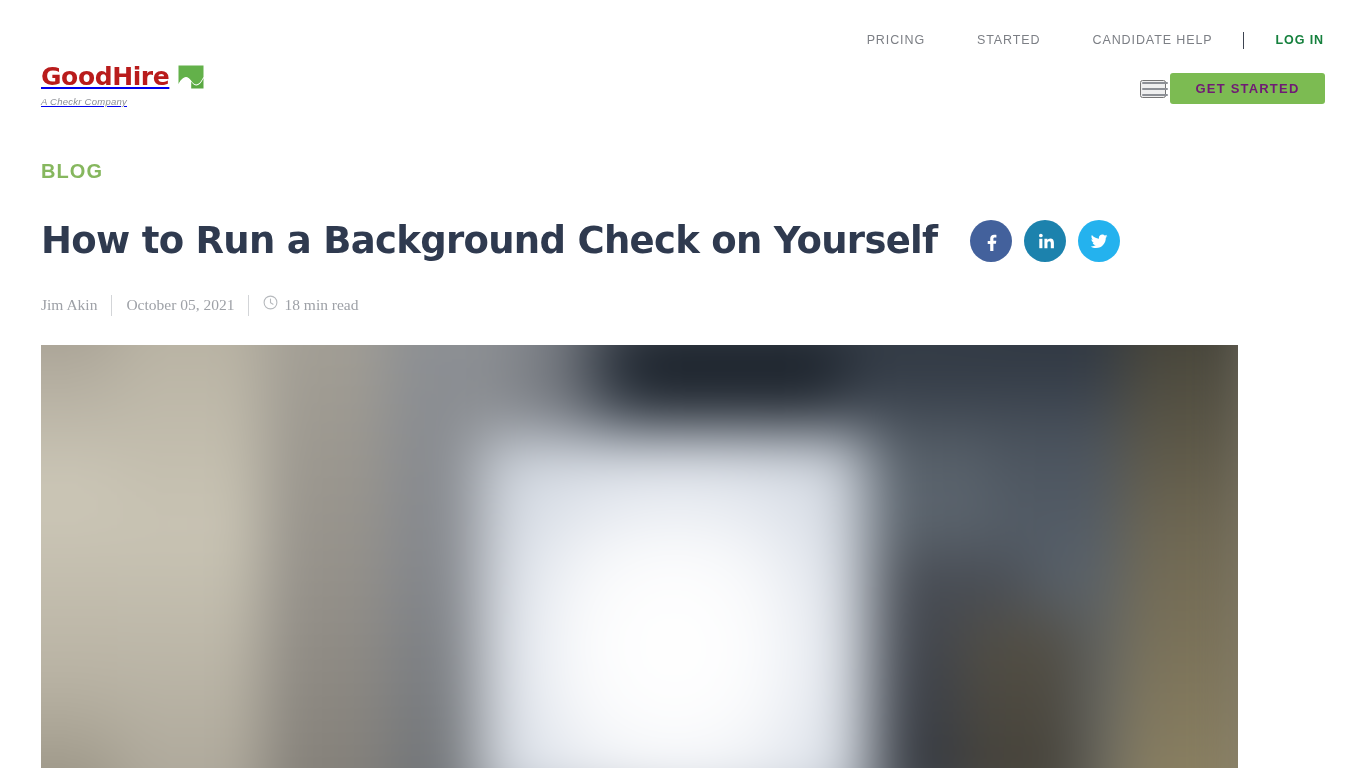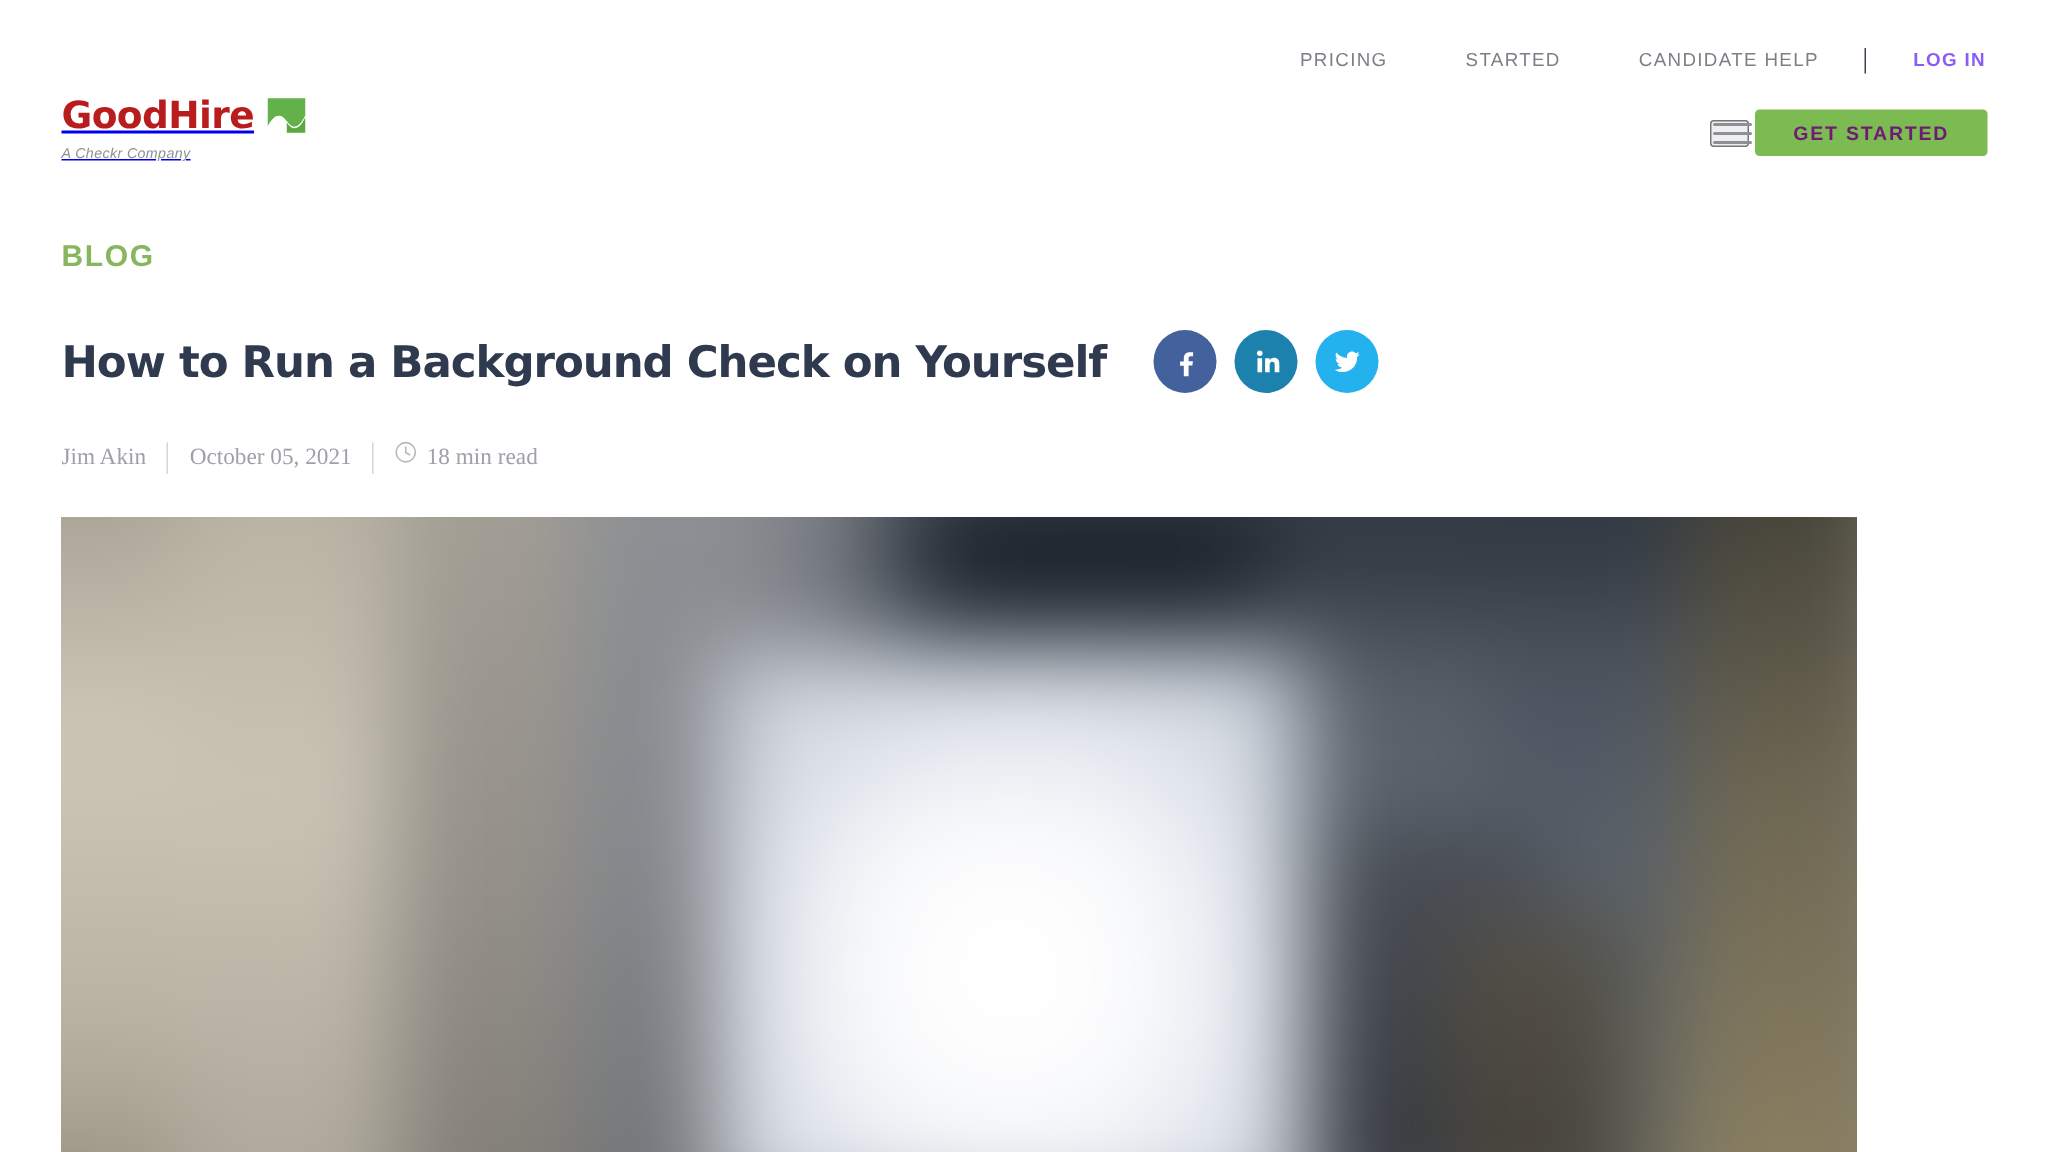--- a/index.html
+++ b/index.html
@@ -44,21 +44,21 @@
   .utility-link:first-child { padding-left: 0; }
   .utility-sep {
     width: 1px;
     height: 17px;
     background: #3d4451;
     margin: 0 4px;
   }
   .utility-login {
     font-size: 12.5px;
     letter-spacing: 0.9px;
-    color: #8b5cf6;
+    color: #15803d;
     font-weight: 700;
     text-decoration: none;
     padding-left: 28px;
     line-height: 20px;
     white-space: nowrap;
   }
 
   
   .logo-block {
     position: absolute;
@@ -149,21 +149,21 @@
   }
 
   .title-row {
     display: flex;
     align-items: center;
     margin-top: 34px;
     height: 50px;
   }
 
   .post-title {
-    font-size: 29px;
+    font-size: 37px;
     font-weight: 700;
     color: #2f3a4f;
     letter-spacing: -0.7px;
     line-height: 48px;
     white-space: nowrap;
     font-family: "DejaVu Sans", sans-serif;
   }
 
   .social-row {
     display: flex;

